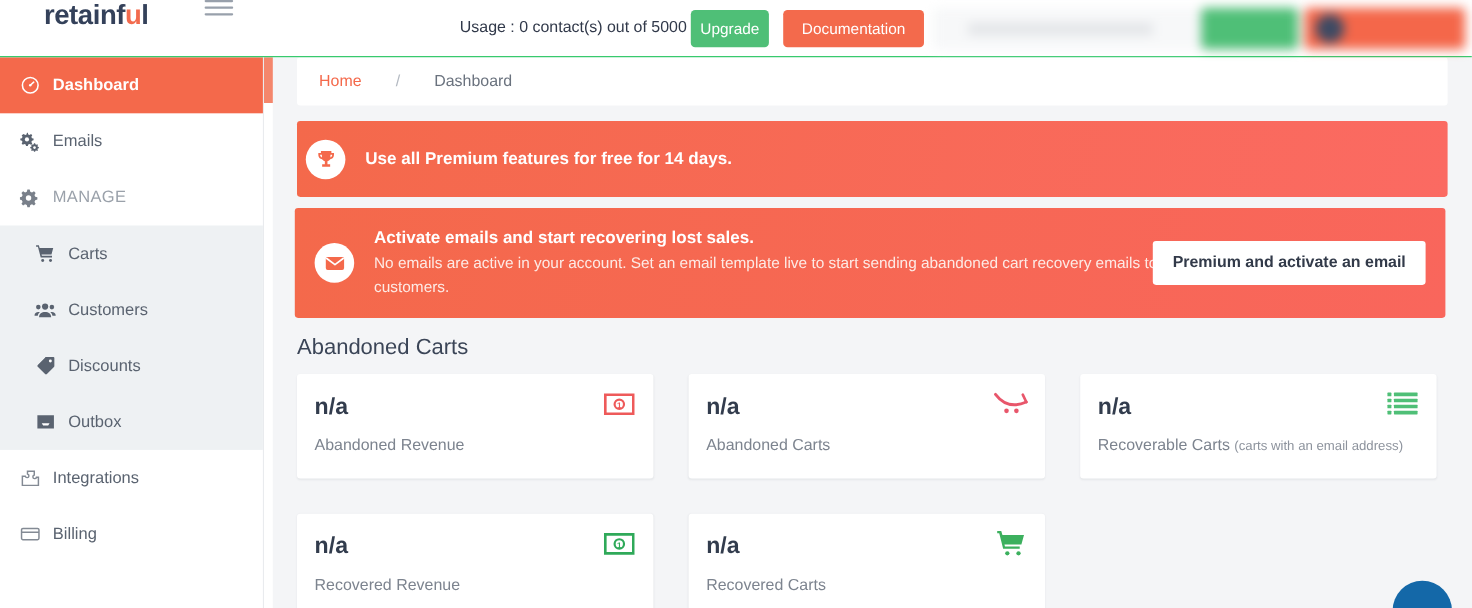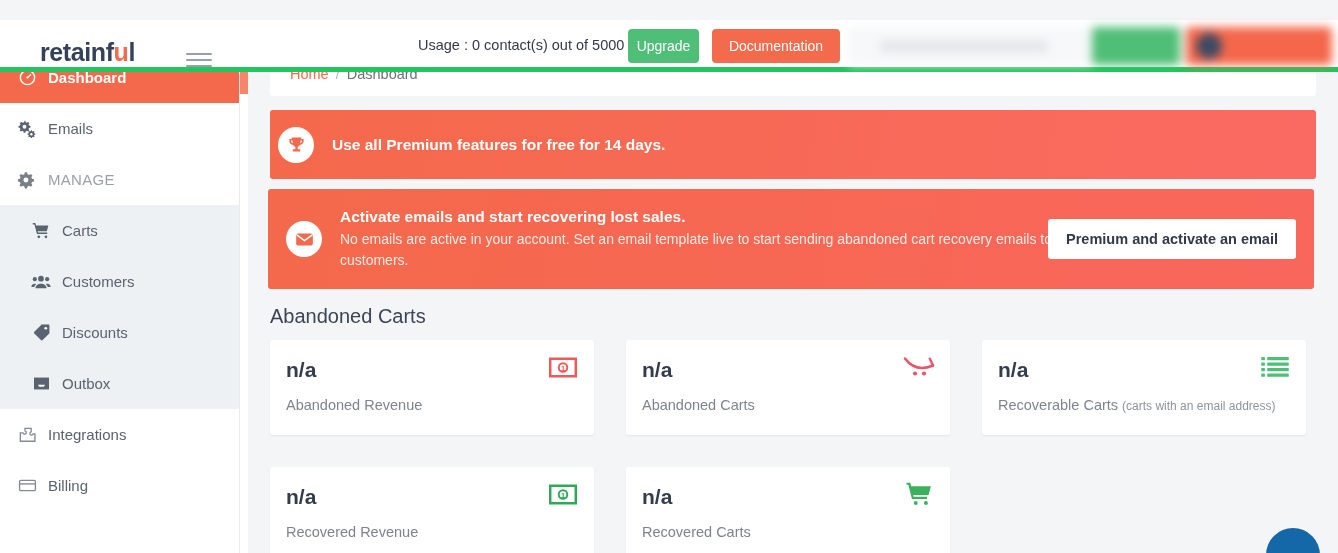--- a/index.html
+++ b/index.html
@@ -8,24 +8,23 @@
     overflow: hidden;
     background: #f4f5f7;
     font-family: "Liberation Sans", sans-serif;
   }
 
   
   .header {
     position: absolute; top: 0; left: 0;
     width: 1338px; height: 52px;
     background: #ffffff;
-    border-bottom: 5px solid #22c55e;
-    display: flex; align-items: flex-end;
+    border-bottom: 1px solid #22c55e;
+    display: flex; align-items: flex-start;
     z-index: 30;
-    margin-top: 20px;
   }
   .brand {
     width: 178px; padding-left: 40px;
     font-size: 25px; font-weight: bold;
     letter-spacing: -0.4px;
     color: #34415a;
     display: flex; align-items: center;
   }
   .brand .u { color: #f26b4e; }
   .hamburger {
@@ -126,20 +125,21 @@
     overflow: hidden;
   }
   .breadcrumb {
     position: absolute; left: 22px; top: 0px;
     width: 1046px; height: 44px;
     background: #ffffff;
     border-radius: 3px;
     display: flex; align-items: center;
     padding-left: 20px;
     font-size: 14.5px;
+    gap: 24px;
   }
   .breadcrumb .home { color: #f4694b; cursor: pointer; }
   .breadcrumb .sep { color: #b3b9c1; padding: 0 7px; }
   .breadcrumb .cur { color: #6a727e; }
 
   .banner-premium {
     position: absolute; left: 22px; top: 58px;
     width: 1046px; height: 69px;
     background: linear-gradient(100deg,#f4694b 0%, #fb6a62 100%);
     border-radius: 3px;

